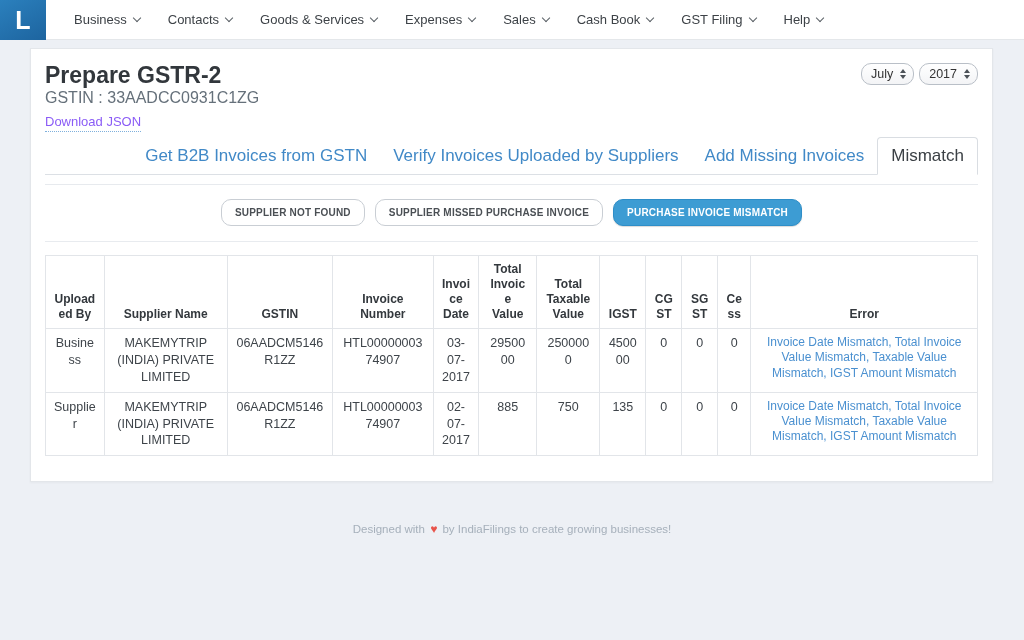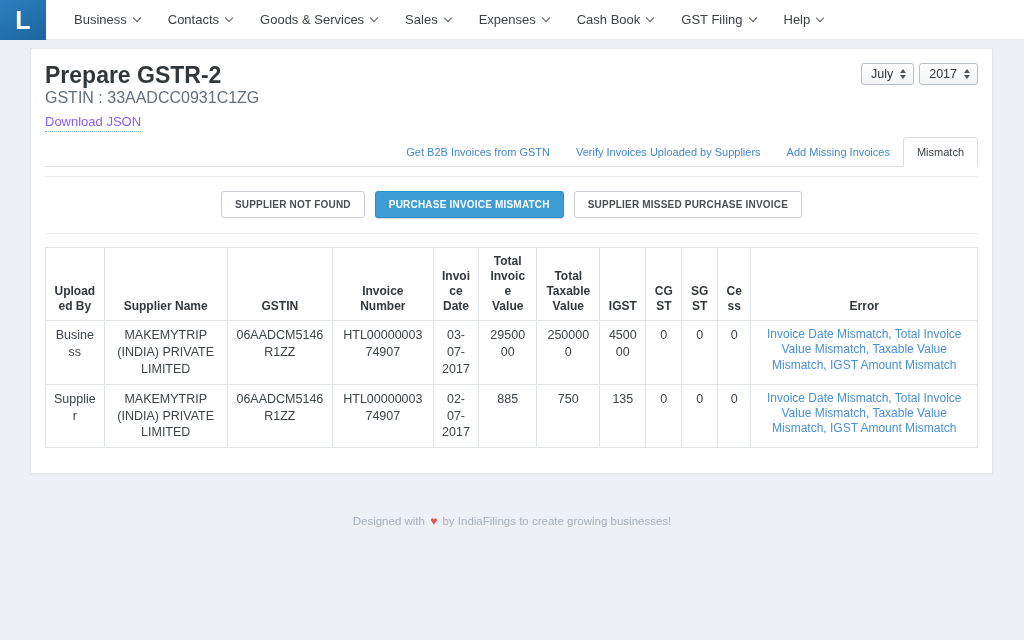--- a/index.html
+++ b/index.html
@@ -41,47 +41,47 @@
   .page-title { font-size:23px; font-weight:700; color:#32373c; line-height:28px; margin-bottom:0; }
   .gstin { font-size:16px; color:#65707a; line-height:18px; margin-bottom:5px; }
   .download-link {
     display:inline-block; font-size:13px; color:#8b5cf6; line-height:18px;
     border-bottom:1px dotted #7fb0dc; cursor:pointer; margin-bottom:3px;
   }
   .period { display:flex; gap:5px; margin-top:2px; }
   .select {
     display:inline-flex; align-items:center; height:22px;
     background:linear-gradient(#ffffff,#f3f4f6);
-    border:1px solid #b9bfc7; border-radius:3px;
+    border:1px solid #b9bfc7; border-radius:10px;
     padding:0 7px 0 9px; font-size:12.5px; color:#333; cursor:pointer;
   }
   .sel-arrows { display:inline-flex; flex-direction:column; gap:2px; margin-left:7px; }
   .sel-arrows .up { width:0;height:0;border-left:3.5px solid transparent;border-right:3.5px solid transparent;border-bottom:4.5px solid #4c5258; }
   .sel-arrows .dn { width:0;height:0;border-left:3.5px solid transparent;border-right:3.5px solid transparent;border-top:4.5px solid #4c5258; }
 
   
   .tabs {
     display:flex; justify-content:flex-end; align-items:flex-end;
     border-bottom:1px solid #dce0e5; margin-top:2px;
   }
   .tab {
-    padding:8px 13px; font-size:11px; color:#4189c7; cursor:pointer; white-space:nowrap;
+    padding:8px 13px; font-size:17px; color:#4189c7; cursor:pointer; white-space:nowrap;
   }
   .tab.active {
     color:#3b4045; background:#fff; border:1px solid #d9dde2; border-bottom:1px solid #fff;
     border-radius:4px 4px 0 0; margin-bottom:-1px;text-align:right;
   }
 
   
   .panel { border-top:1px solid #e7eaee; margin-top:9px; padding-top:14px; }
   .btn-row { display:flex; justify-content:center; gap:10px; }
   .filter-btn {
     font-family:"Liberation Sans", sans-serif;
     font-size:10px; font-weight:700; letter-spacing:0.2px; color:#4a4f54;
-    background:#fff; border:1px solid #c9ced4; border-radius:3px;
+    background:#fff; border:1px solid #c9ced4; border-radius:10px;
     padding:7px 13px; cursor:pointer; white-space:nowrap;
   }
   .filter-btn.active {
     background:#3d9cd3; border-color:#2e8ec8; color:#fff;
     box-shadow:0 1px 1px rgba(0,0,0,0.15);
   }
   .rule { border:none; border-top:1px solid #e8ebef; margin:15px 0 13px 0; }
 
   
   table { width:100%; border-collapse:collapse; table-layout:fixed; }
@@ -109,25 +109,25 @@
   </div>
       <div class="nav-item">
     <span>Contacts</span>
     <span class="caret"></span>
   </div>
       <div class="nav-item">
     <span>Goods &amp; Services</span>
     <span class="caret"></span>
   </div>
       <div class="nav-item">
+    <span>Expenses</span>
+    <span class="caret"></span>
+  </div>
+      <div class="nav-item">
     <span>Sales</span>
-    <span class="caret"></span>
-  </div>
-      <div class="nav-item">
-    <span>Expenses</span>
     <span class="caret"></span>
   </div>
       <div class="nav-item">
     <span>Cash Book</span>
     <span class="caret"></span>
   </div>
       <div class="nav-item">
     <span>GST Filing</span>
     <span class="caret"></span>
   </div>
@@ -166,22 +166,22 @@
   <div class="tabs" id="tabs">
       <div class="tab">Get B2B Invoices from GSTN</div>
       <div class="tab">Verify Invoices Uploaded by Suppliers</div>
       <div class="tab">Add Missing Invoices</div>
       <div class="tab active">Mismatch</div>
     </div>
 
   <div class="panel">
     <div class="btn-row" id="filter-buttons">
         <button class="filter-btn">SUPPLIER NOT FOUND</button>
+        <button class="filter-btn">SUPPLIER MISSED PURCHASE INVOICE</button>
         <button class="filter-btn active">PURCHASE INVOICE MISMATCH</button>
-        <button class="filter-btn">SUPPLIER MISSED PURCHASE INVOICE</button>
       </div>
     <hr class="rule">
 
     <table>
       <colgroup>
         <col style="width:6.3%">
           <col style="width:13.2%">
           <col style="width:11.3%">
         <col style="width:10.8%">
           <col style="width:4.9%">

